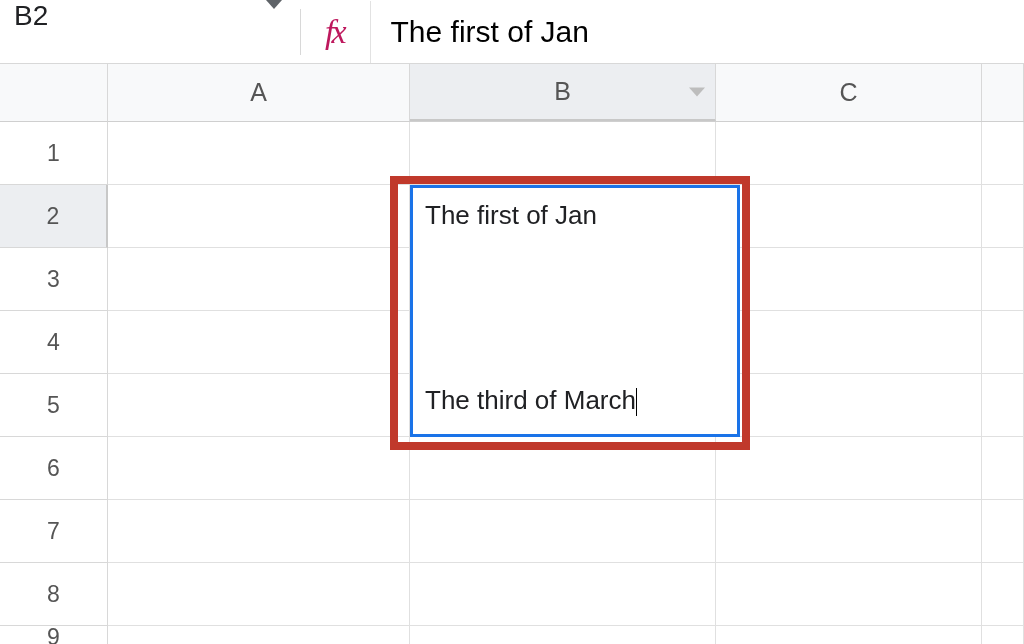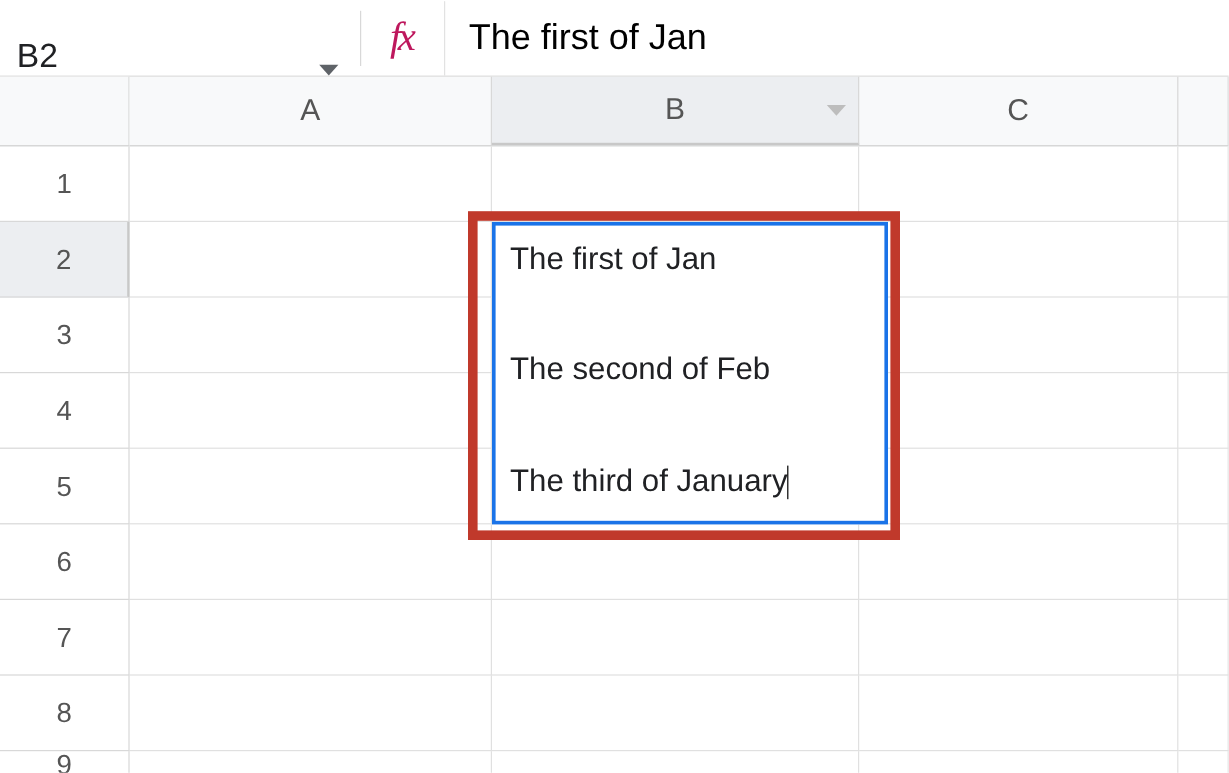--- a/index.html
+++ b/index.html
@@ -15,21 +15,21 @@
   
   .formula-bar {
     display: flex;
     align-items: center;
     height: 64px;
     border-bottom: 1px solid #d8d8d8;
     padding: 0 0 0 10px;
   }
   .namebox-wrap {
     display: flex;
-    align-items: flex-end;
+    align-items: flex-start;
     height: 100%;
     width: 290px;
   }
   .namebox {
     font-size: 28px;
     font-weight: 400;
     flex: 0 0 auto;
     padding-left: 4px;
   }
   .namebox-spacer { flex: 1; }
@@ -259,22 +259,21 @@
       <div class="cell wB"></div>
       <div class="cell wC"></div>
       <div class="cell wD"></div>
     </div>
 
     <div style="position:absolute; left:302px; top:121px; width:330px; height:252px;
                 border:3px solid #1a73e8; background:#fff; z-index:5;
                 padding:14px 6px 6px 12px; font-size:26px; line-height:1.0;
                 display:flex; flex-direction:column; justify-content:space-between;">
       <div class="overflow-text">The first of Jan</div>
-      <div class="overflow-text">The second of Feb</div>
       <div class="overflow-text" style="margin-bottom:12px;">
-        <span>The third of January</span><span style="border-right:1px solid #000; display:inline-block; height:28px; vertical-align:middle;"></span>
+        <span>The third of March</span><span style="border-right:1px solid #000; display:inline-block; height:28px; vertical-align:middle;"></span>
       </div>
     </div>
 
     <div class="anno-red" style="left:282px; top:112px; width:360px; height:274px; z-index:6;"></div>
 
   </div>
 </div>
 
 </body></html>

